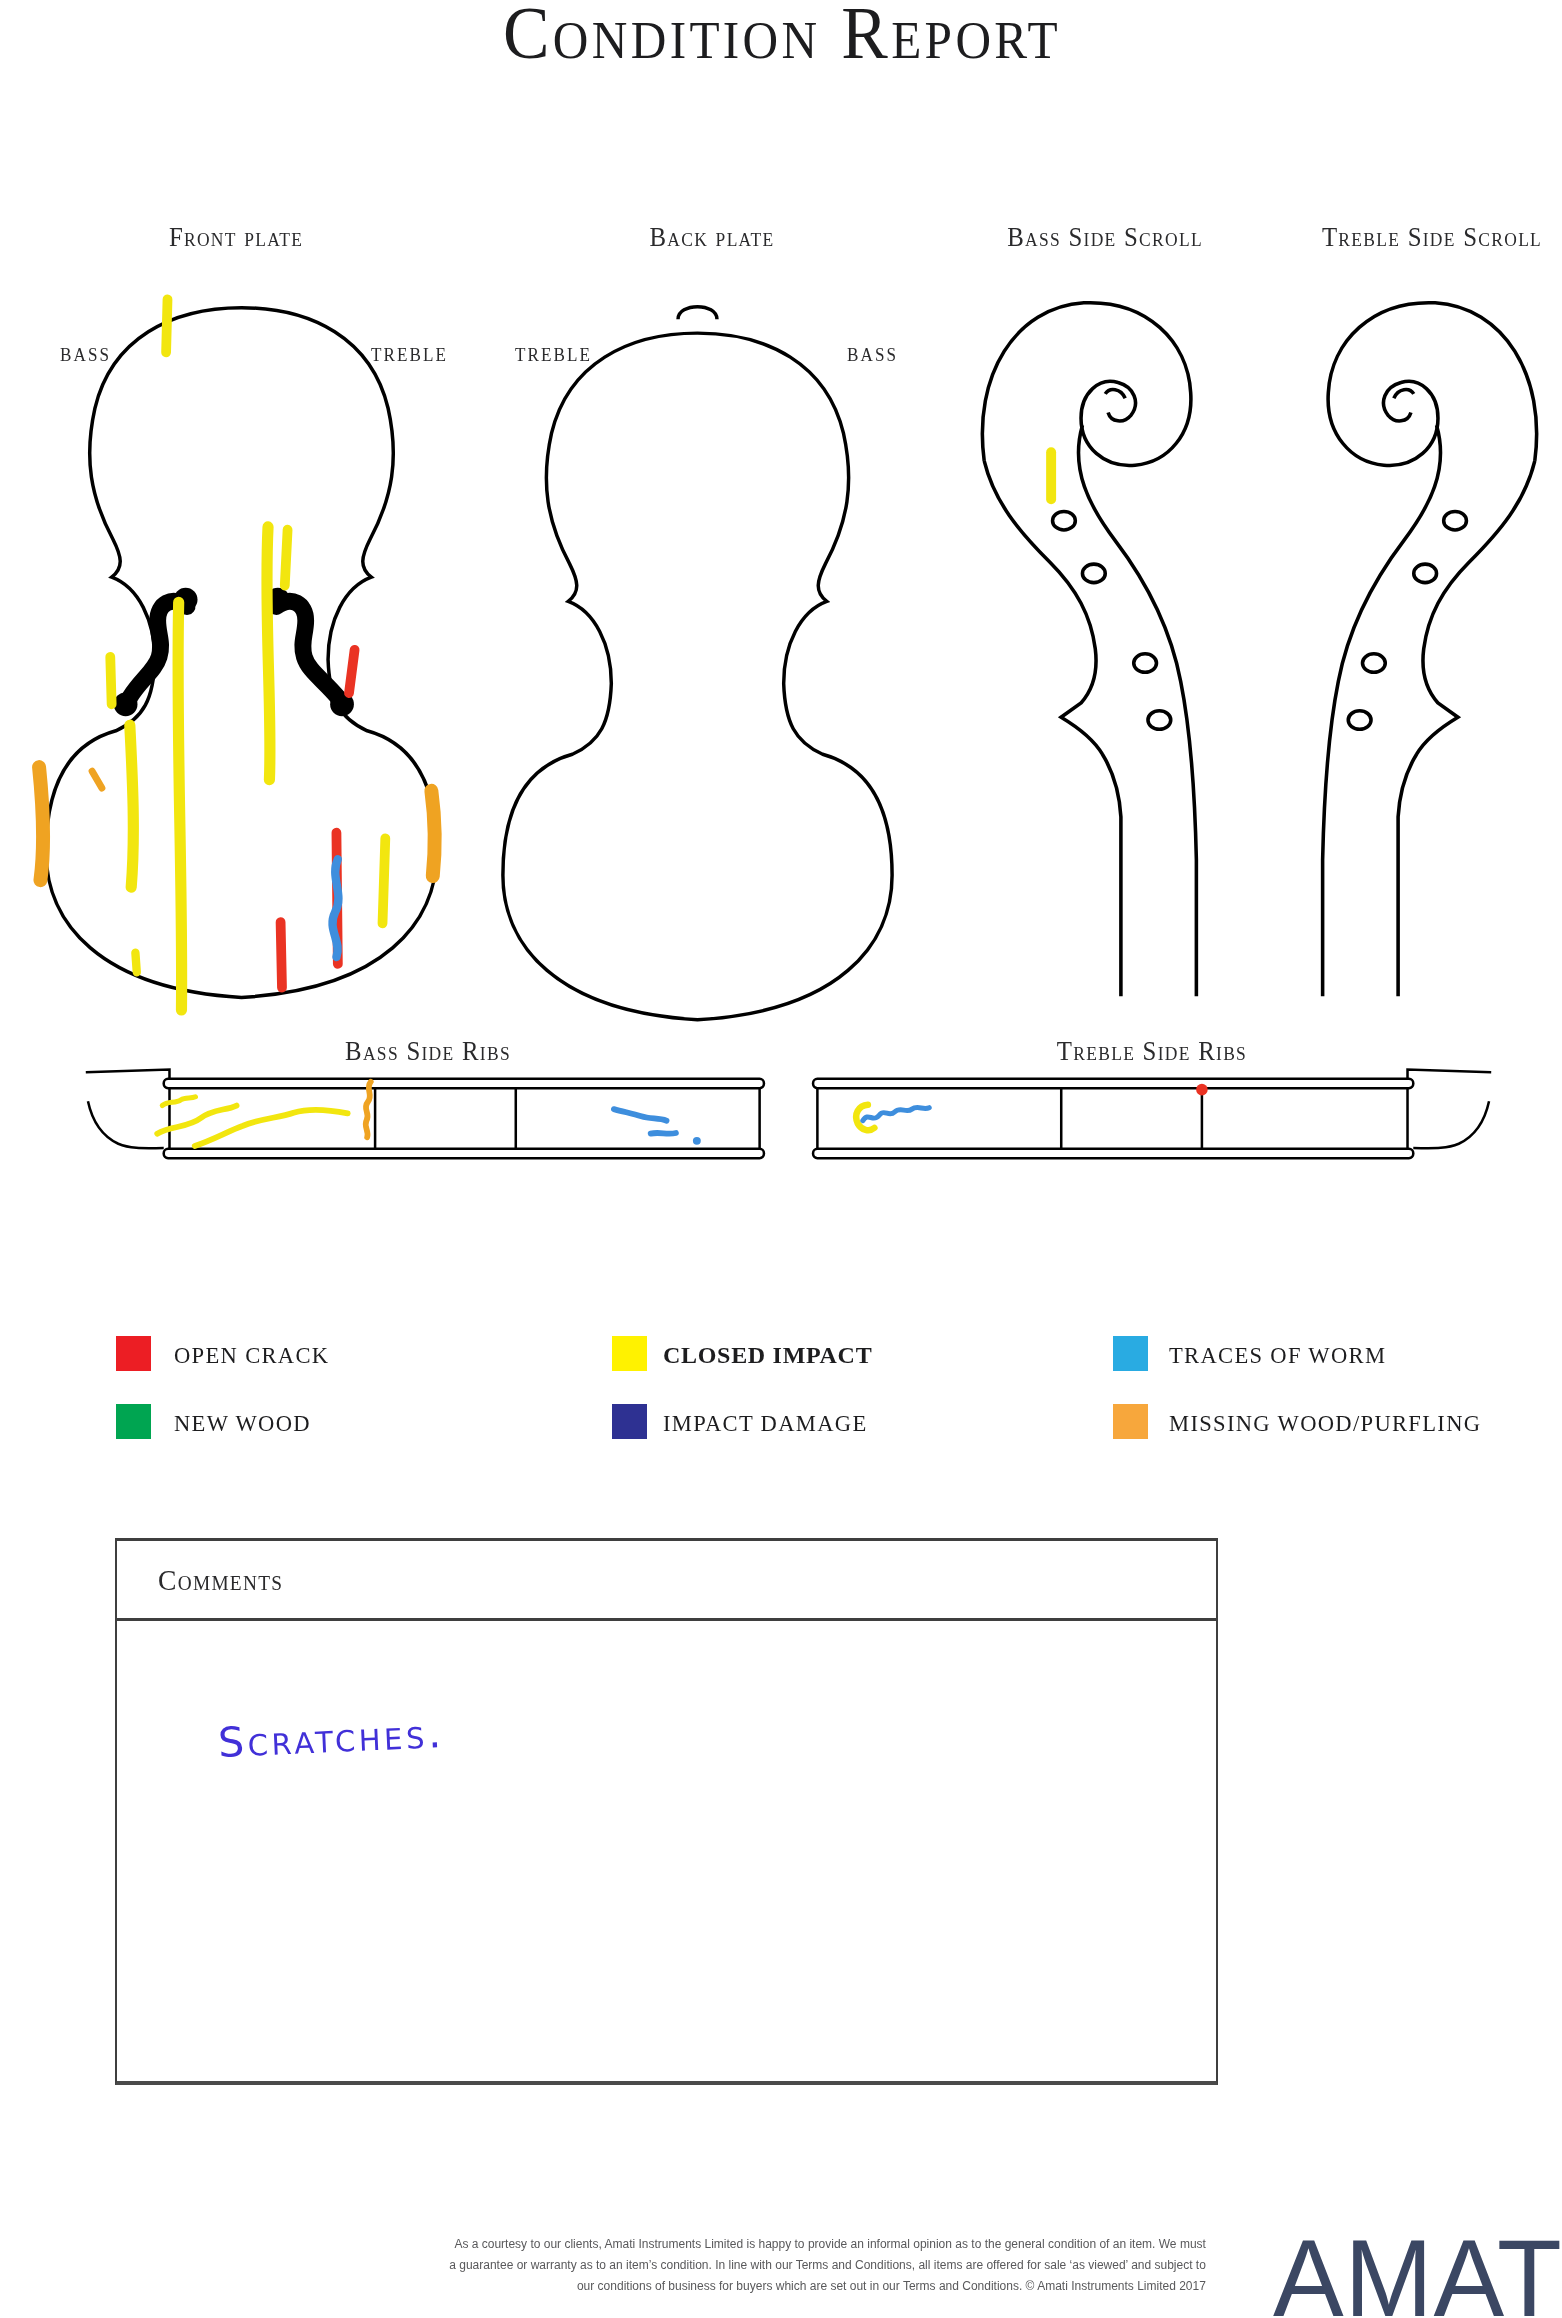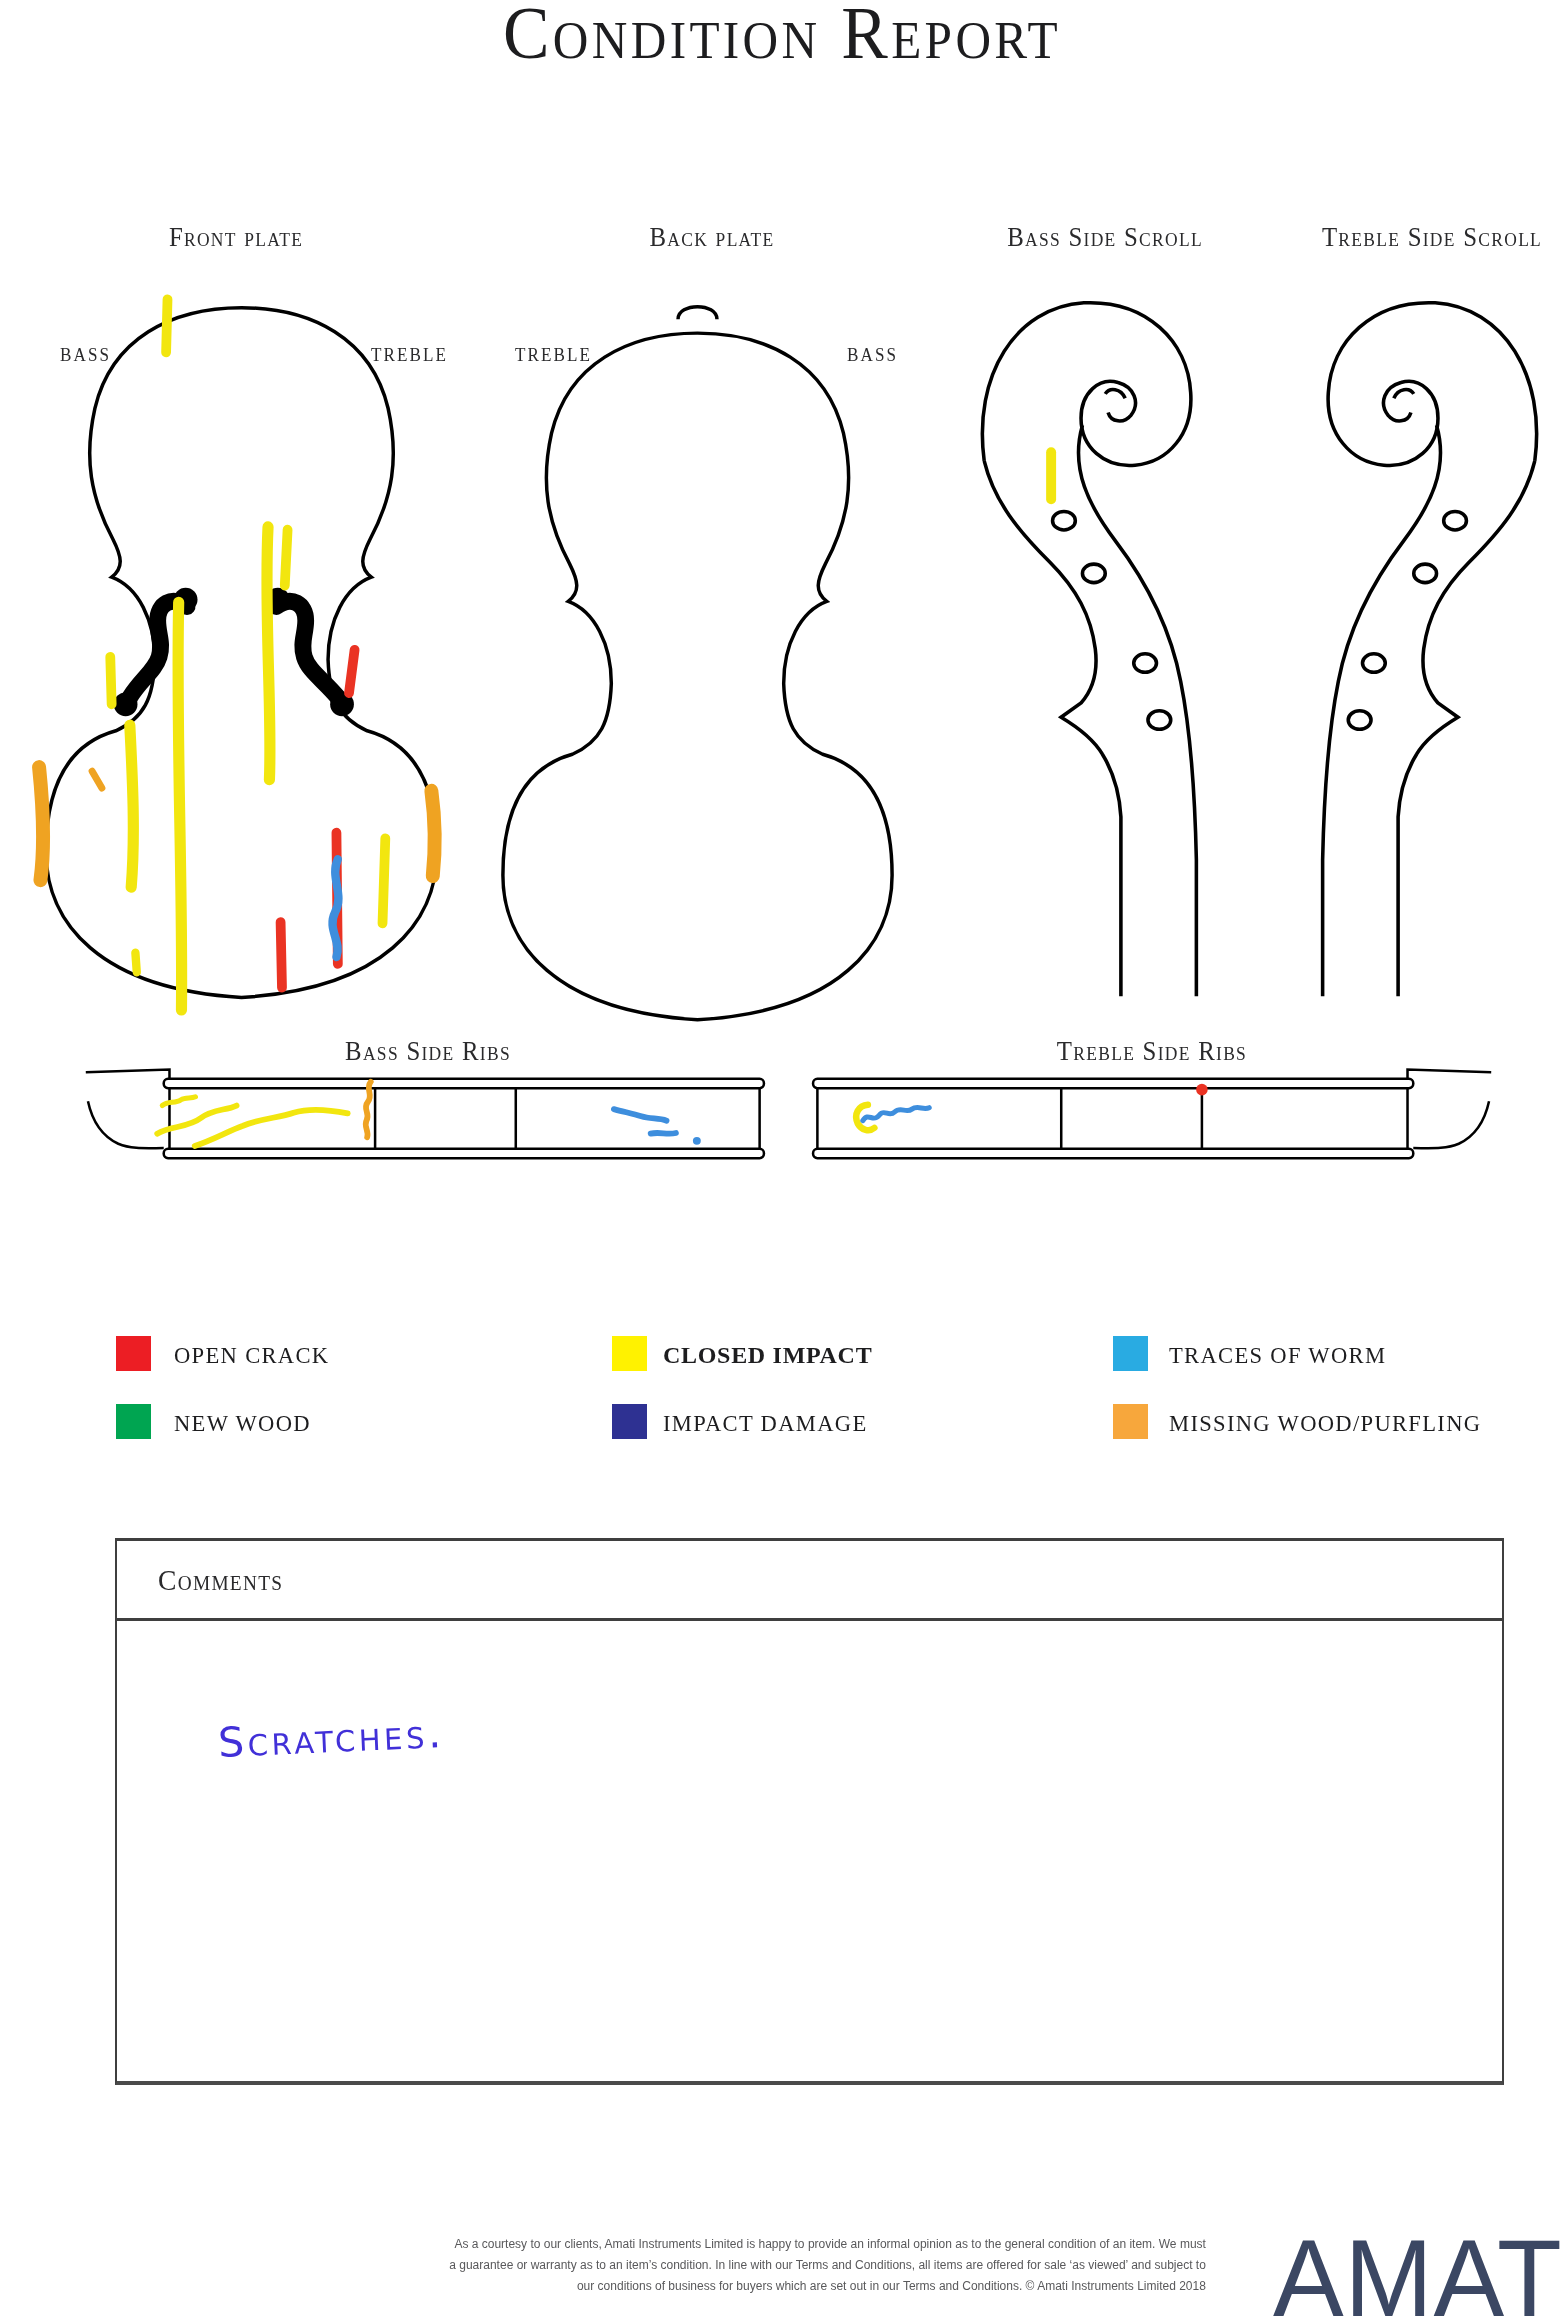--- a/index.html
+++ b/index.html
@@ -9,21 +9,21 @@
   .doc-title{top:-10px;left:50%;transform:translateX(-50%) scaleX(0.93);transform-origin:center top;
      font-size:75px;font-variant:small-caps;letter-spacing:3.6px;white-space:nowrap;color:#1d1d1f;}
   .sec-title{font-size:27px;font-variant:small-caps;letter-spacing:1.4px;white-space:nowrap;
      transform:translateX(-50%) scaleX(0.92);transform-origin:center top;top:222px;color:#2a2a2c;}
   .rib-title{font-size:27px;font-variant:small-caps;letter-spacing:1.4px;white-space:nowrap;
      transform:translateX(-50%) scaleX(0.92);transform-origin:center top;top:1036px;color:#2a2a2c;}
   .side-label{font-size:18px;letter-spacing:2.2px;top:345px;color:#2a2a2c;transform:scaleX(0.95);transform-origin:left top;}
   .legend-swatch{width:35px;height:35px;}
   .legend-label{font-size:24px;letter-spacing:1.4px;white-space:nowrap;transform:scaleX(0.94);transform-origin:left top;color:#1d1d1f;}
   .legend-bold{font-weight:bold;transform:none;letter-spacing:0.7px;}
-  .comments-box{left:115px;top:1538px;width:1389px;height:547px;box-sizing:border-box;
+  .comments-box{left:115px;top:1538px;width:1103px;height:547px;box-sizing:border-box;
      border:2.2px solid #3f3f3f;border-top-width:3.6px;border-bottom:4.3px solid #4a4a4a;background:#fff;}
   .comments-header{position:absolute;left:0;top:0;width:100%;height:80px;box-sizing:border-box;
      border-bottom:3.6px solid #3f3f3f;}
   .comments-title{position:absolute;left:41px;top:22px;font-size:30px;font-variant:small-caps;
      letter-spacing:1.4px;transform:scaleX(0.92);transform-origin:left top;color:#2a2a2c;}
   .handwriting{left:217px;top:1719px;font-family:"DejaVu Sans",sans-serif;font-size:41px;
      font-variant:small-caps;letter-spacing:3.6px;color:#4130D8;transform:rotate(-2.5deg);transform-origin:left top;white-space:nowrap;}
   .footer{left:2.9px;top:2234px;width:1203px;font-family:"Liberation Sans",sans-serif;
      font-size:12px;line-height:21px;color:#59595B;}
   .logo{left:1273px;top:2222px;font-family:"Liberation Sans",sans-serif;font-size:106px;
@@ -183,19 +183,19 @@
   <div class="abs comments-box">
     <div class="comments-header">
       <div class="comments-title">Comments</div>
     </div>
   </div>
   <div class="abs handwriting">Scratches.</div>
 
   <div class="abs footer">
     <div>As a courtesy to our clients, Amati Instruments Limited is happy to provide an informal opinion as to the general condition of an item. We must</div>
     <div>a guarantee or warranty as to an item’s condition. In line with our Terms and Conditions, all items are offered for sale ‘as viewed’ and subject to</div>
-    <div>our conditions of business for buyers which are set out in our Terms and Conditions. © Amati Instruments Limited 2018</div>
+    <div>our conditions of business for buyers which are set out in our Terms and Conditions. © Amati Instruments Limited 2017</div>
   </div>
 
   <div class="abs logo">AMATI</div>
 
 </div>
 
 
 </body></html>

